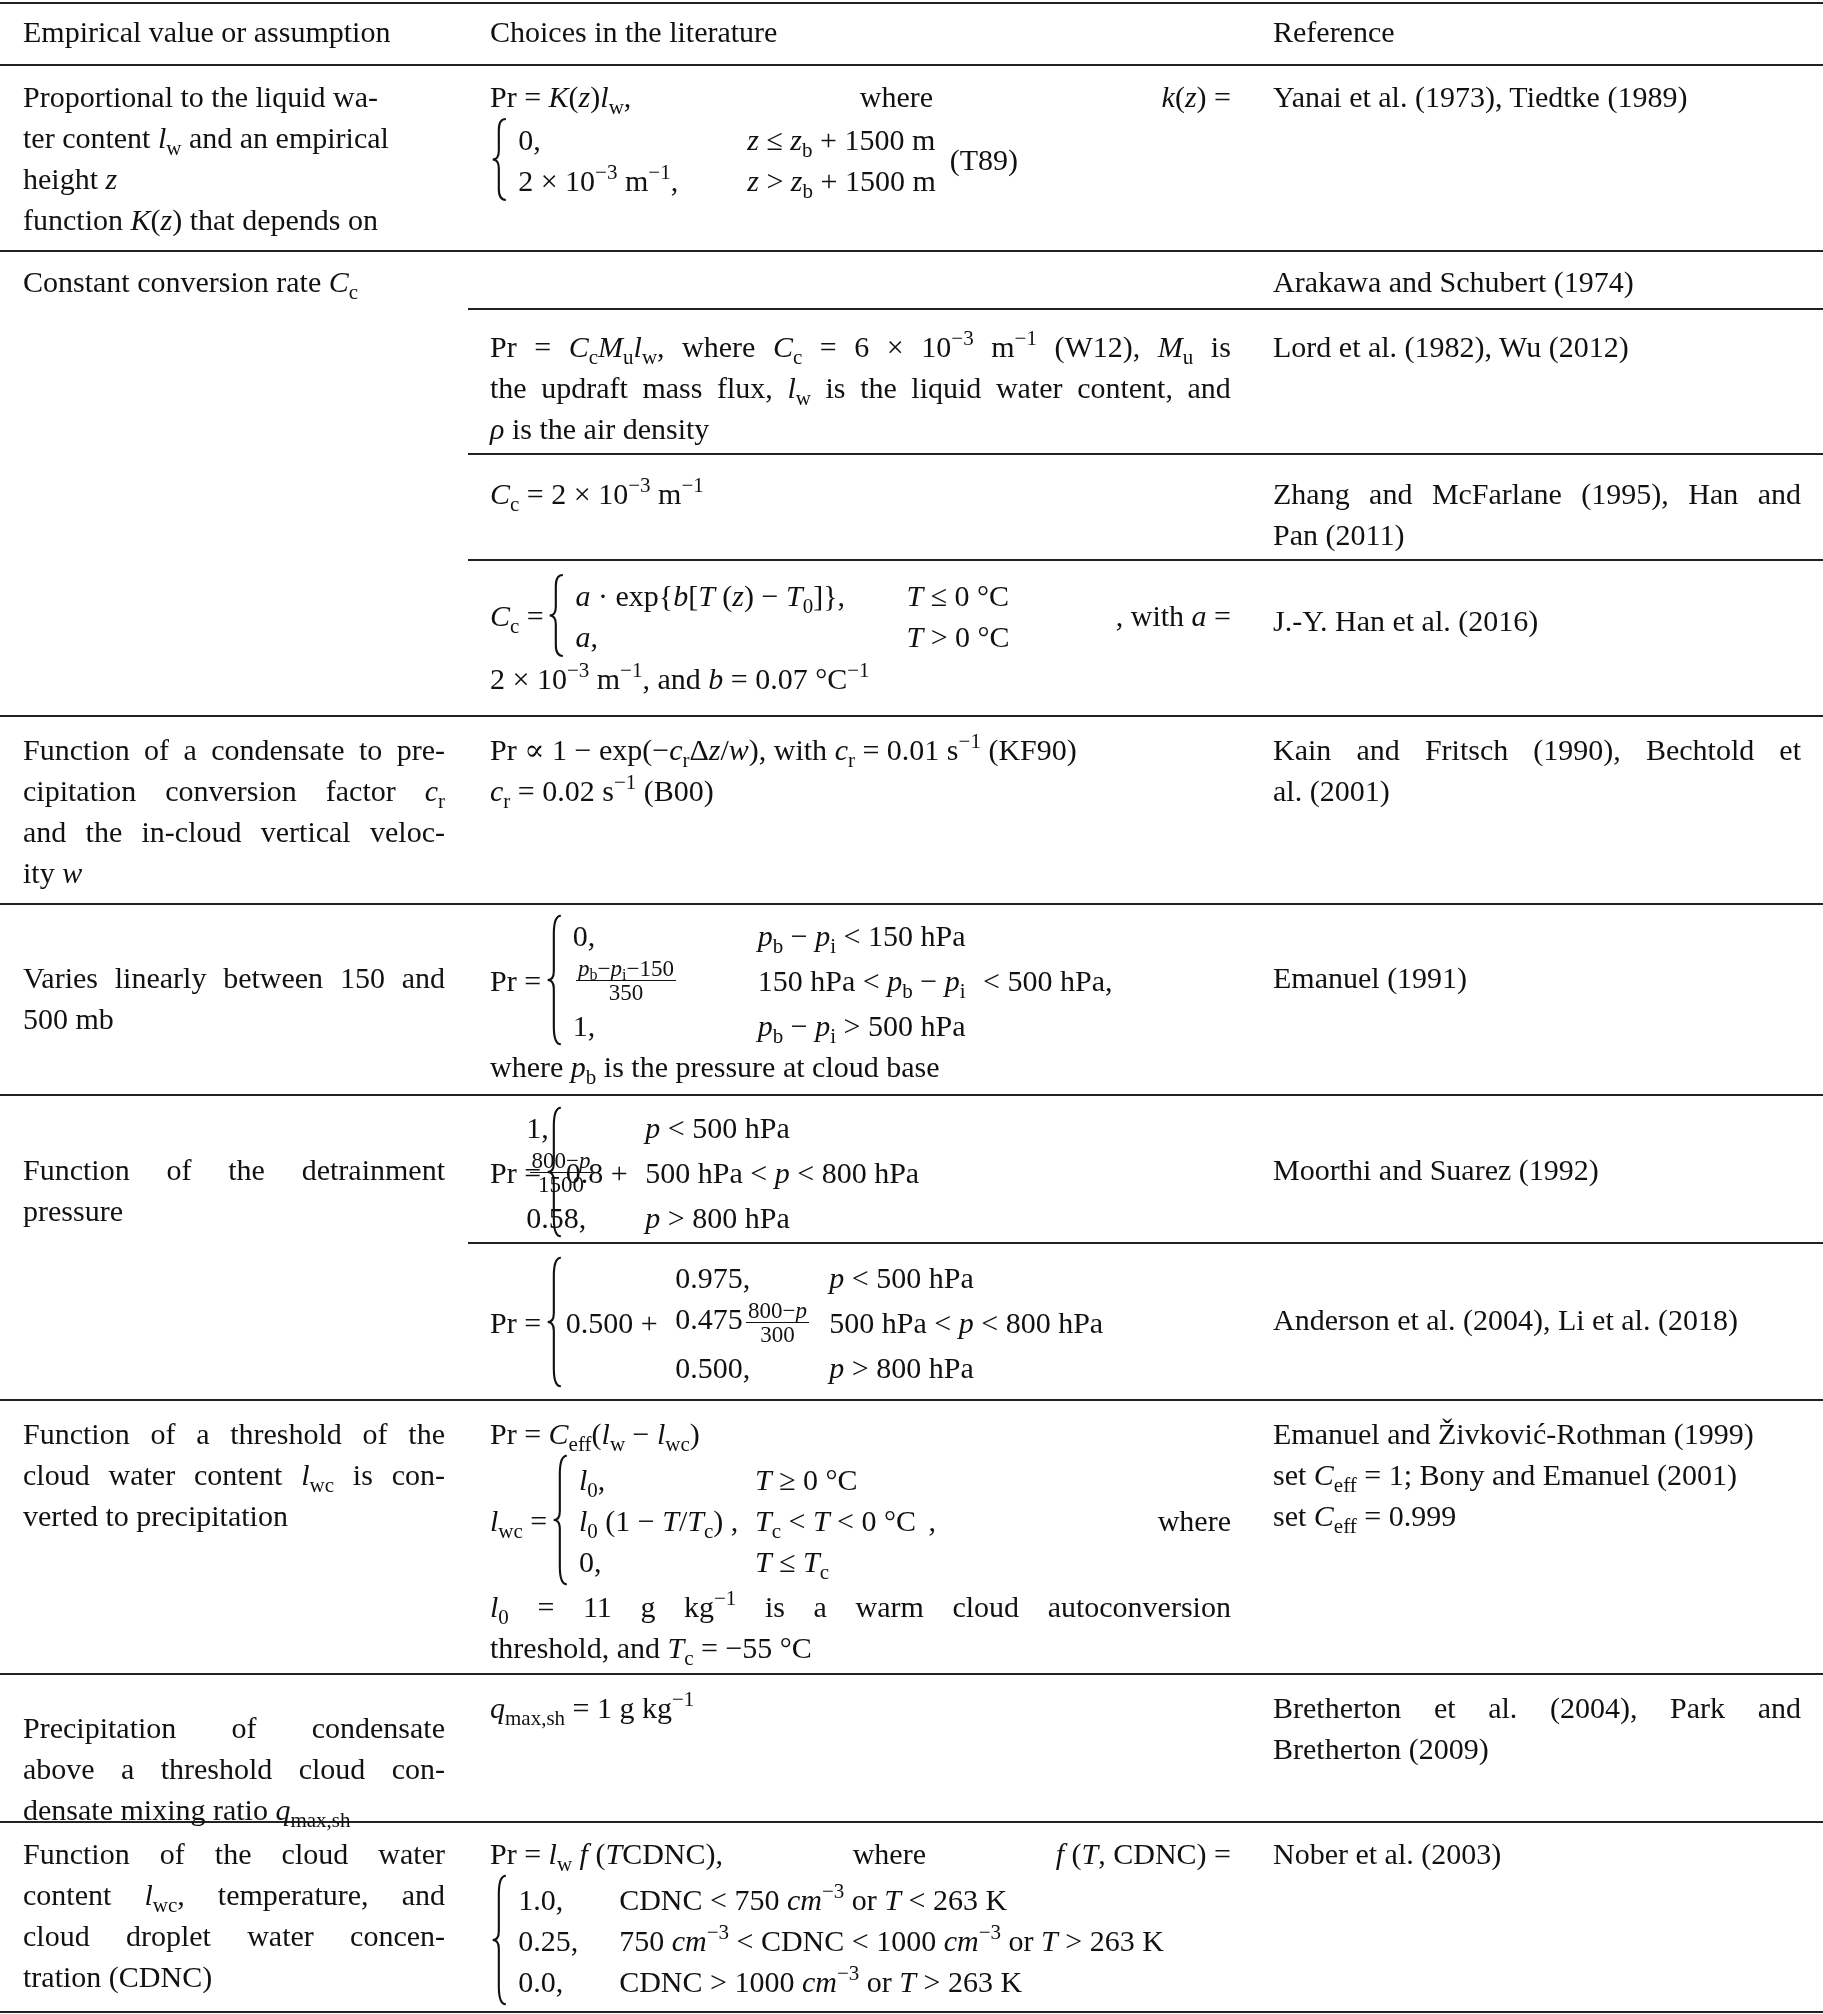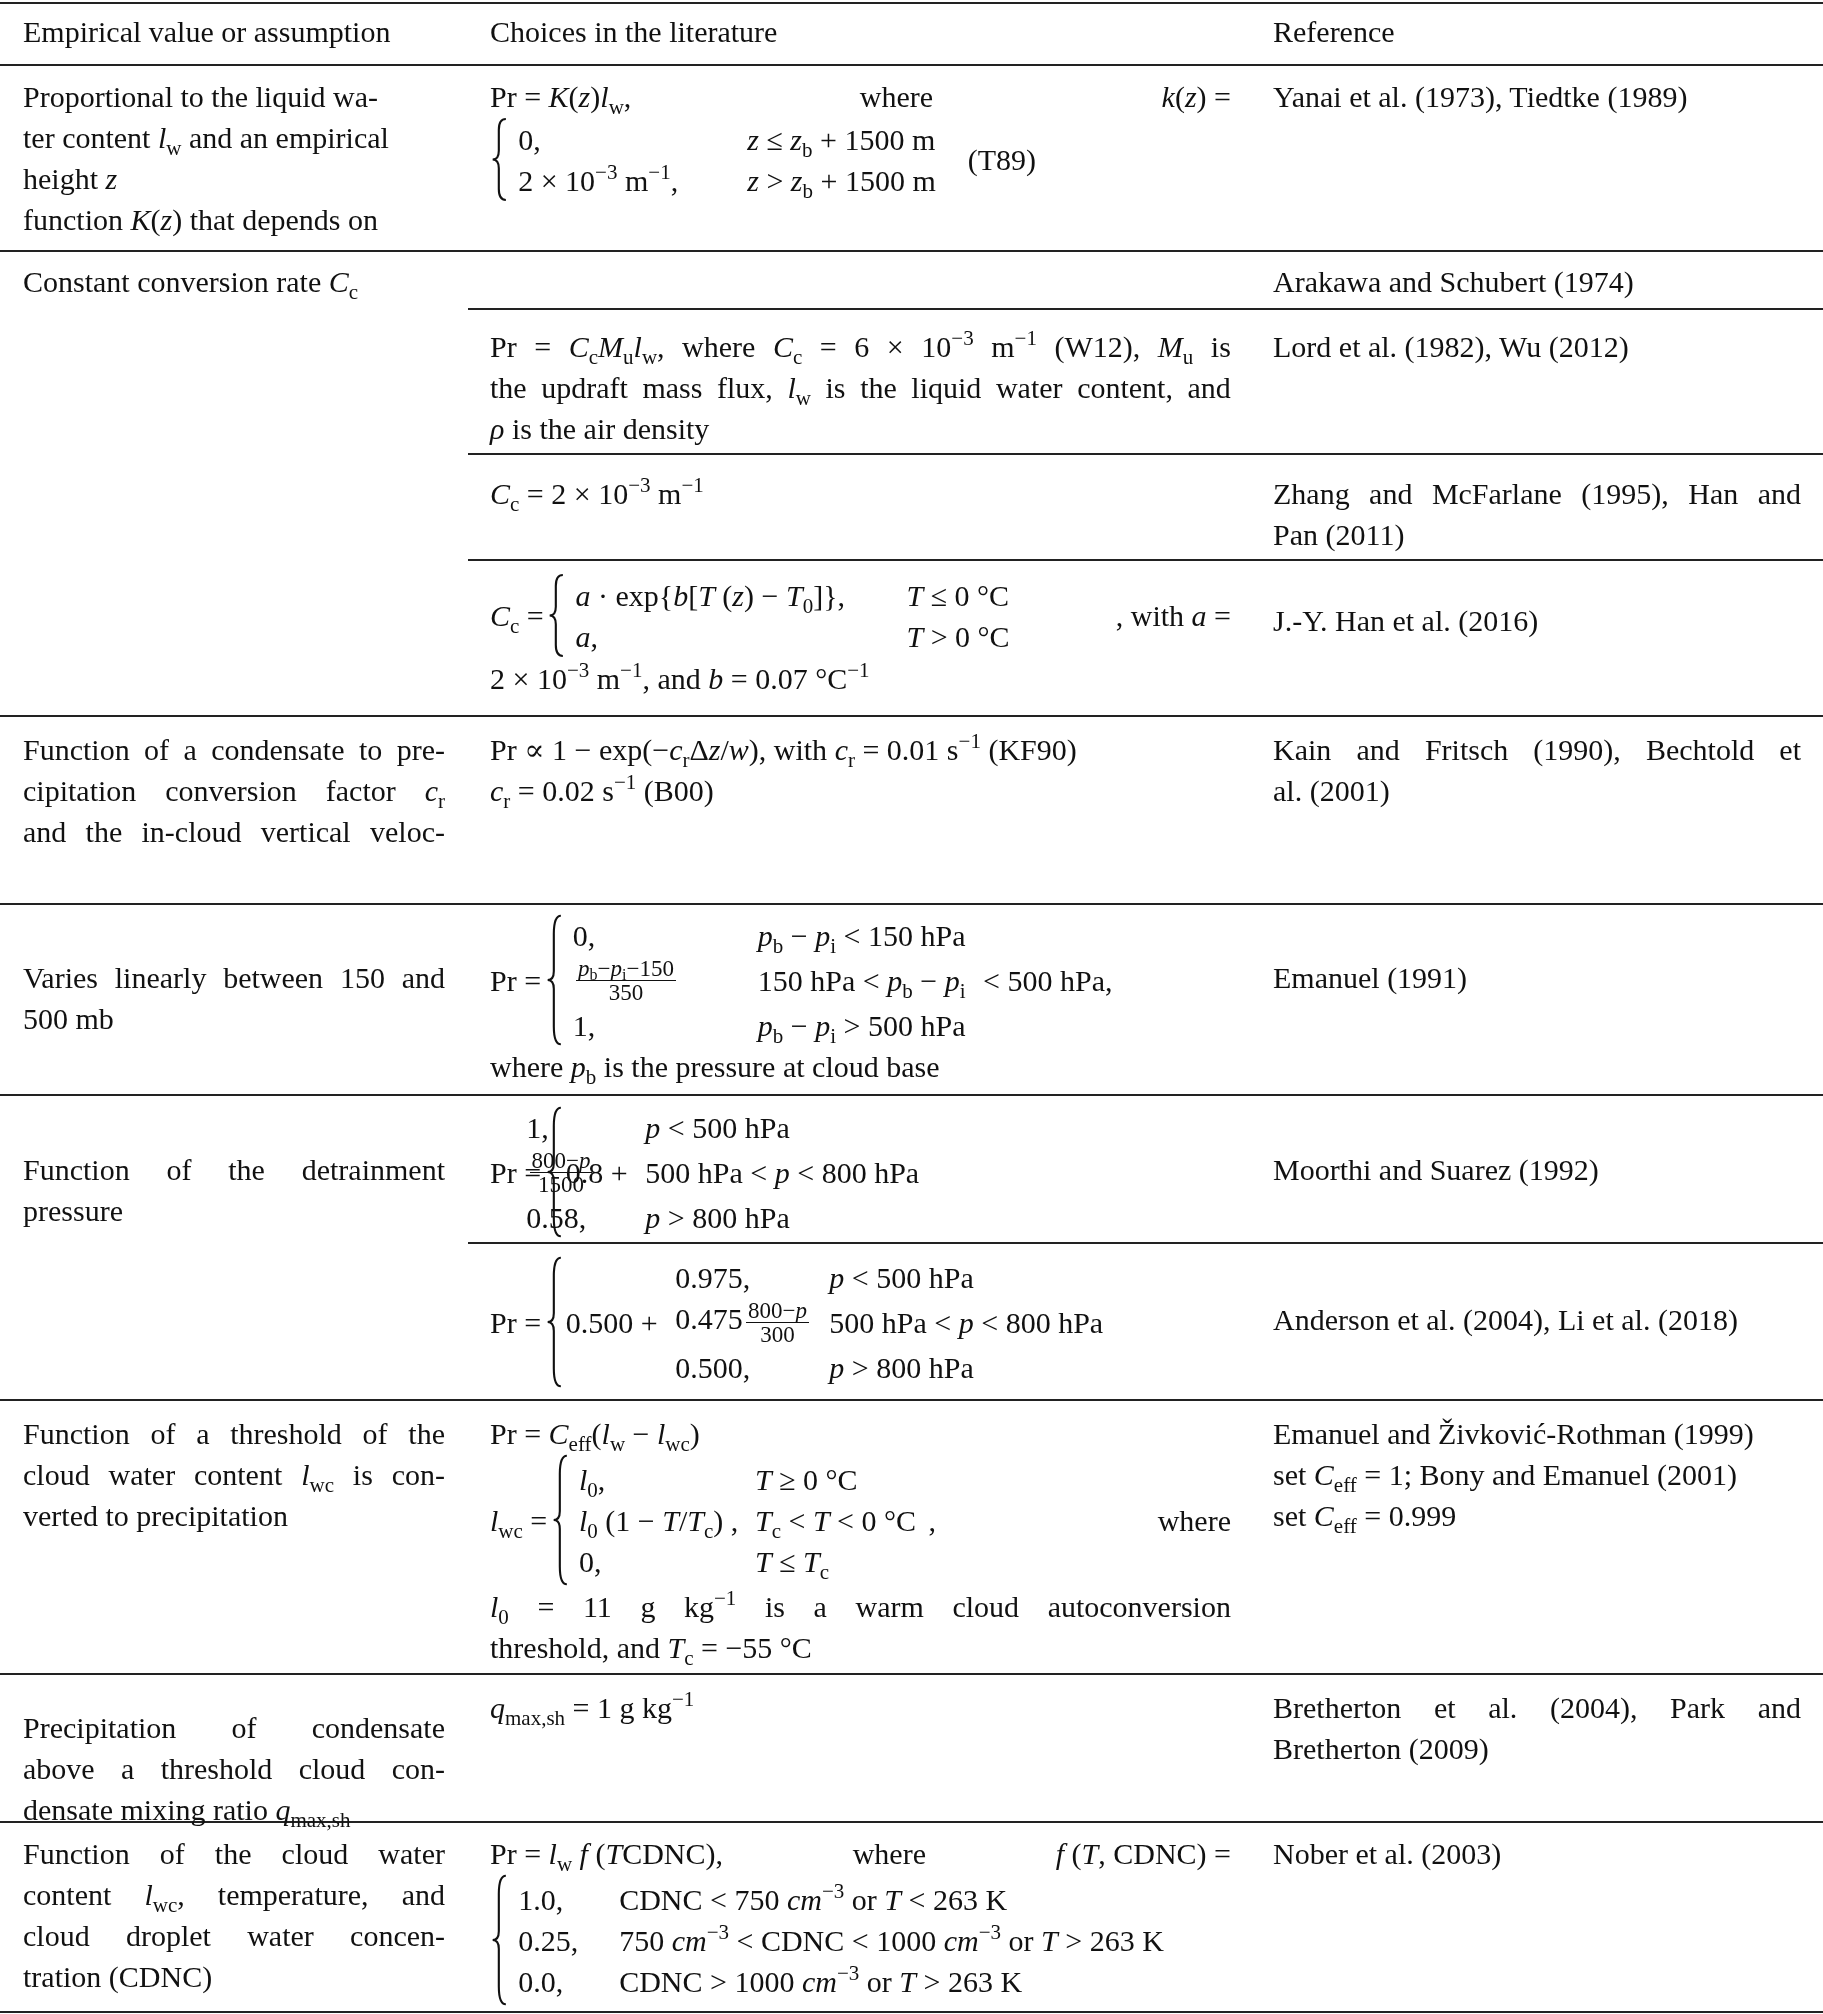--- a/index.html
+++ b/index.html
@@ -77,21 +77,21 @@
     <div class="crows">
         <div class="crow">
           <span class="cv" style="width: 229px;"><span>0,</span></span>
           <span class="cc"><span class="m" style="font-style: italic;">z</span><span> ≤ </span><span class="m" style="font-style: italic;">z</span><span class="sb">b</span><span> + 1500 m</span></span>
         </div>
         <div class="crow">
           <span class="cv" style="width: 229px;"><span>2 × 10</span><span class="sp">−3</span><span> m</span><span class="sp">−1</span><span>,</span></span>
           <span class="cc"><span class="m" style="font-style: italic;">z</span><span> &gt; </span><span class="m" style="font-style: italic;">z</span><span class="sb">b</span><span> + 1500 m</span></span>
         </div>
       </div>
-    <span class="cc" style="margin-left:32px"><span>(T89)</span></span>
+    <span class="cc" style="margin-left:14px"><span>(T89)</span></span>
   </div>
 </div>
 <div class="blk c3" style="top:76px">
     <span class="ln"><span>Yanai et al. (1973), Tiedtke (1989)</span></span>
   </div>
 
 <div class="blk c1" style="top:261px">
     <span class="ln"><span>Constant conversion rate </span><span class="m" style="font-style: italic;">C</span><span class="sb">c</span></span>
   </div>
 <div class="blk c3" style="top:261px">
@@ -191,20 +191,21 @@
       <span><span>factor</span></span>
       <span><span class="m" style="font-style: italic;">c</span><span class="sb">r</span></span>
     </span>
     <span class="ln" style="display: flex; justify-content: space-between;">
       <span><span>and</span></span>
       <span><span>the</span></span>
       <span><span>in-cloud</span></span>
       <span><span>vertical</span></span>
       <span><span>veloc-</span></span>
     </span>
+    <span class="ln"><span>ity </span><span class="m" style="font-style: italic;">w</span></span>
   </div>
 <div class="blk c2" style="top:729px">
     <span class="ln"><span>Pr ∝ 1 − exp(−</span><span class="m" style="font-style: italic;">c</span><span class="sb">r</span><span>Δ</span><span class="m" style="font-style: italic;">z</span><span>/</span><span class="m" style="font-style: italic;">w</span><span>), with </span><span class="m" style="font-style: italic;">c</span><span class="sb">r</span><span> = 0.01 s</span><span class="sp">−1</span><span> (KF90)</span></span>
     <span class="ln"><span class="m" style="font-style: italic;">c</span><span class="sb">r</span><span> = 0.02 s</span><span class="sp">−1</span><span> (B00)</span></span>
   </div>
 <div class="blk c3" style="top:729px">
     <span class="ln" style="display: flex; justify-content: space-between;">
       <span><span>Kain</span></span>
       <span><span>and</span></span>
       <span><span>Fritsch</span></span>

